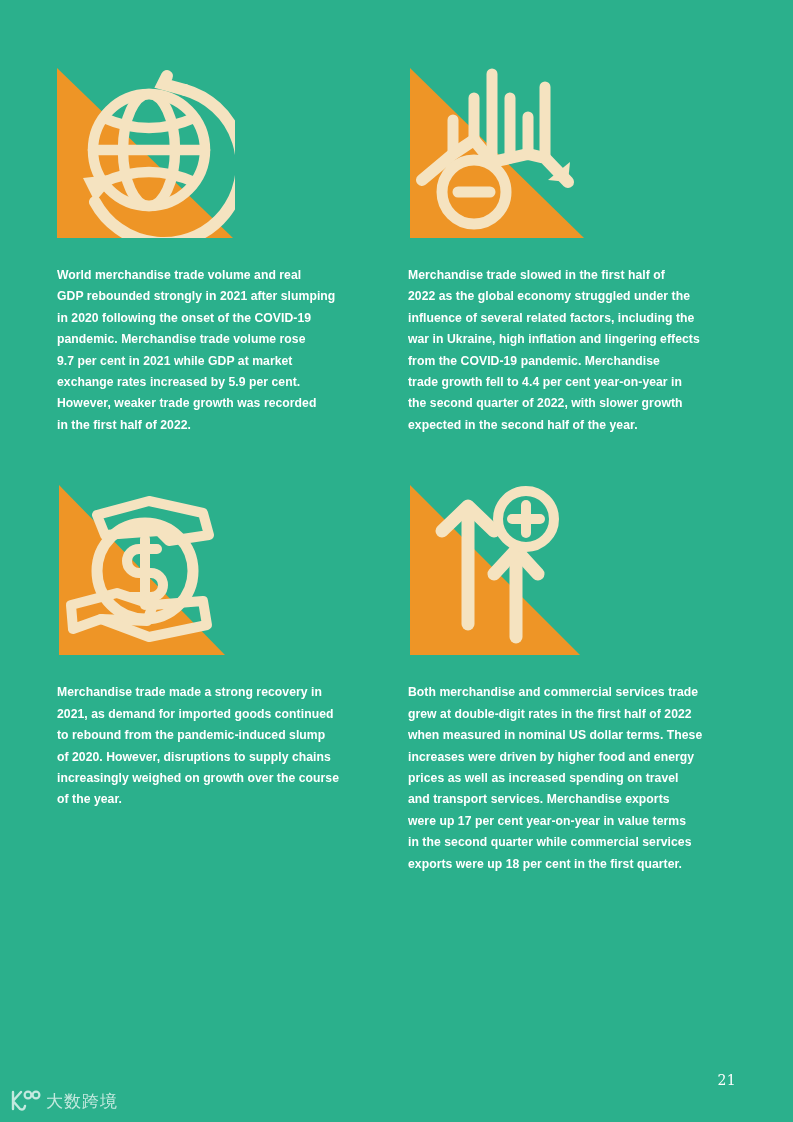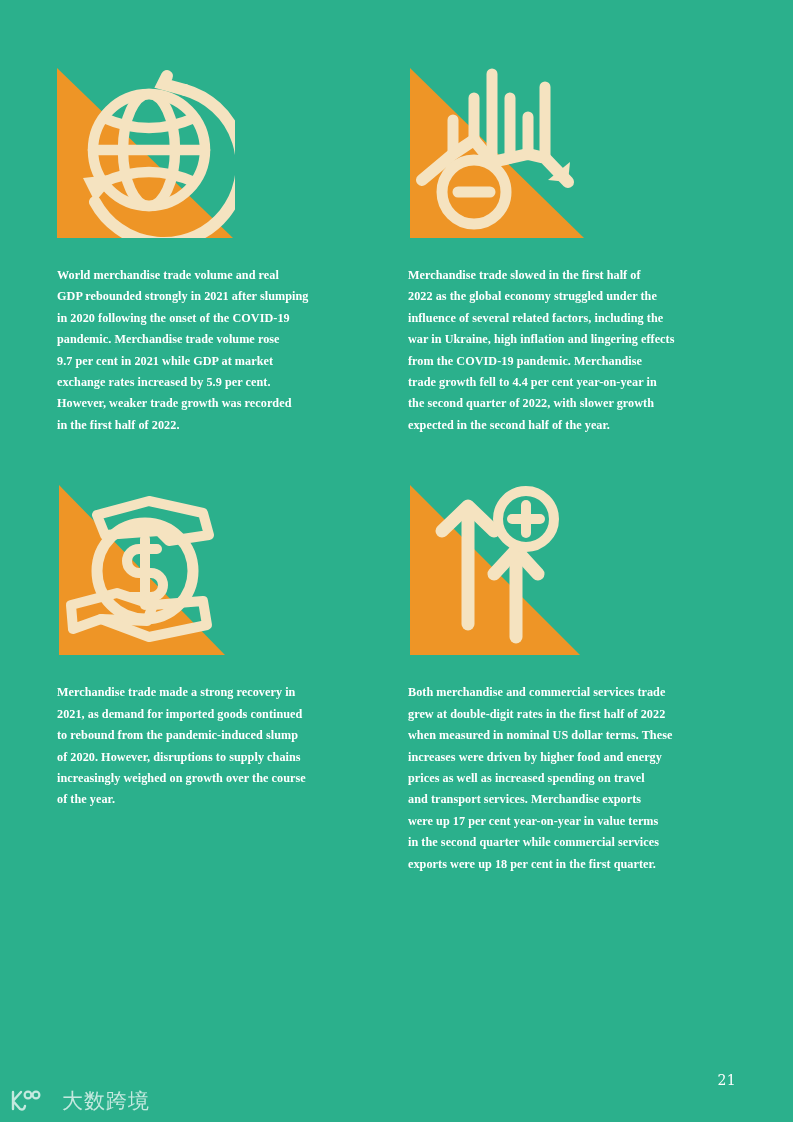--- a/index.html
+++ b/index.html
@@ -48,21 +48,21 @@
   }
   .icon-wrap svg {
     display: block;
     width: 178px;
     height: 176px;
   }
 
   .blurb {
     margin-top: 27px;
     color: #ffffff;
-    font-family: Liberation Serif, serif;
+    font-family: Liberation Sans, sans-serif;
     font-weight: bold;
     font-size: 12.2px;
     line-height: 21.4px;
     letter-spacing: 0.05px;
     white-space: pre-line;
   }
 
   .row-two { margin-top: 31px; }
 
   
@@ -85,24 +85,24 @@
     display: flex;
     align-items: center;
     opacity: 0.72;
   }
   .watermark .wm-logo {
     width: 34px;
     height: 26px;
     display: block;
   }
   .watermark .wm-text {
-    margin-left: 20px;
+    margin-left: 4px;
     color: #ffffff;
     font-family: "DejaVu Sans", "Liberation Sans", sans-serif;
-    font-size: 21px;
+    font-size: 17px;
     font-weight: normal;
     letter-spacing: 1px;
     line-height: 1;
   }
 </style>
 </head>
 <body>
 
 <div class="page">
 

